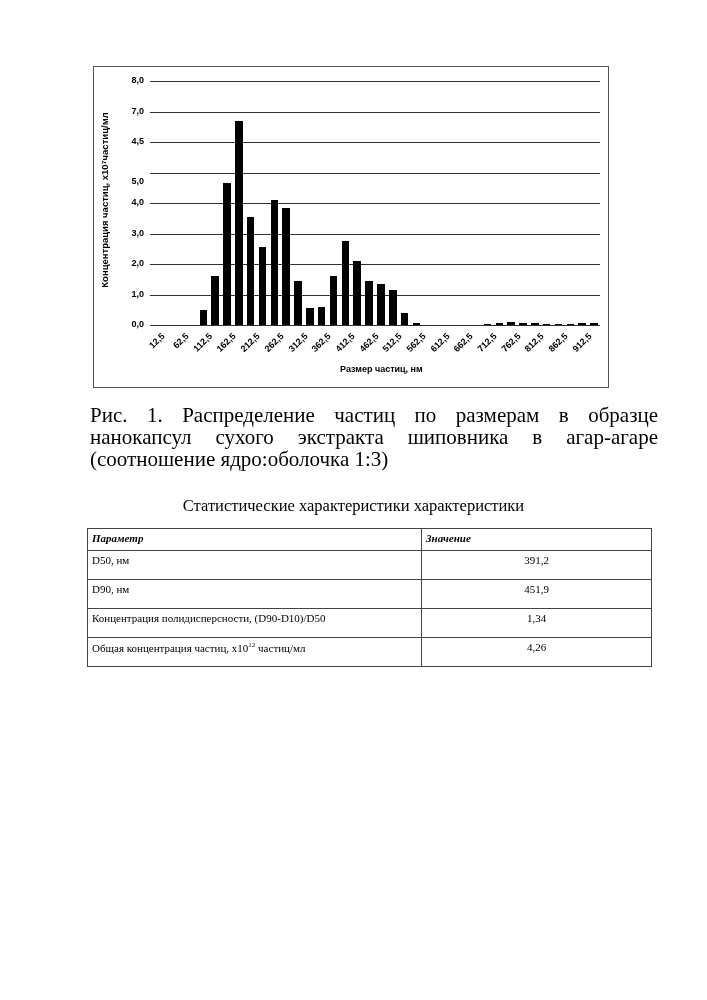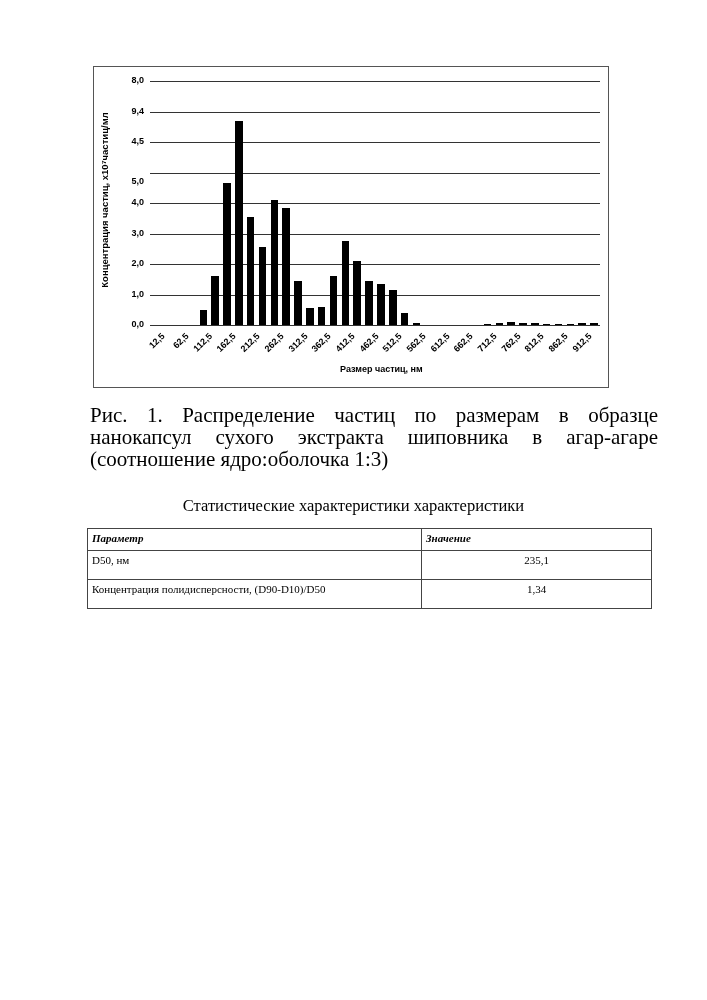--- a/index.html
+++ b/index.html
@@ -26,21 +26,21 @@
 <div class="chart-frame"></div>
 <div class="ylabel">Концентрация частиц, x10⁷частиц/мл</div>
 <div id="yticks">
     <div class="ytick" style="top: 319px;">0,0</div>
     <div class="ytick" style="top: 288.5px;">1,0</div>
     <div class="ytick" style="top: 258px;">2,0</div>
     <div class="ytick" style="top: 227.5px;">3,0</div>
     <div class="ytick" style="top: 197px;">4,0</div>
     <div class="ytick" style="top: 176px;">5,0</div>
     <div class="ytick" style="top: 136px;">4,5</div>
-    <div class="ytick" style="top: 105.5px;">9,4</div>
+    <div class="ytick" style="top: 105.5px;">7,0</div>
     <div class="ytick" style="top: 75px;">8,0</div>
   </div>
 <div class="plot" id="plot">
     <div class="gridline" style="top: 244px;"></div>
     <div class="gridline" style="top: 213.5px;"></div>
     <div class="gridline" style="top: 183px;"></div>
     <div class="gridline" style="top: 152.5px;"></div>
     <div class="gridline" style="top: 122px;"></div>
     <div class="gridline" style="top: 91.5px;"></div>
     <div class="gridline" style="top: 61px;"></div>
@@ -105,20 +105,28 @@
 <table class="stats">
   <thead>
     <tr>
       <th class="p">Параметр</th>
       <th>Значение</th>
     </tr>
   </thead>
   <tbody>
     <tr>
       <td class="p">D50, нм</td>
-      <td class="val">235,1</td>
+      <td class="val">391,2</td>
+    </tr>
+    <tr>
+      <td class="p">D90, нм</td>
+      <td class="val">451,9</td>
     </tr>
     <tr>
       <td class="p">Концентрация полидисперсности, (D90-D10)/D50</td>
       <td class="val">1,34</td>
     </tr>
+    <tr>
+      <td class="p"><span>Общая концентрация частиц, x10</span><sup style="font-size:7px">12</sup><span> частиц/мл</span></td>
+      <td class="val">4,26</td>
+    </tr>
   </tbody>
 </table>
 
 </body></html>

